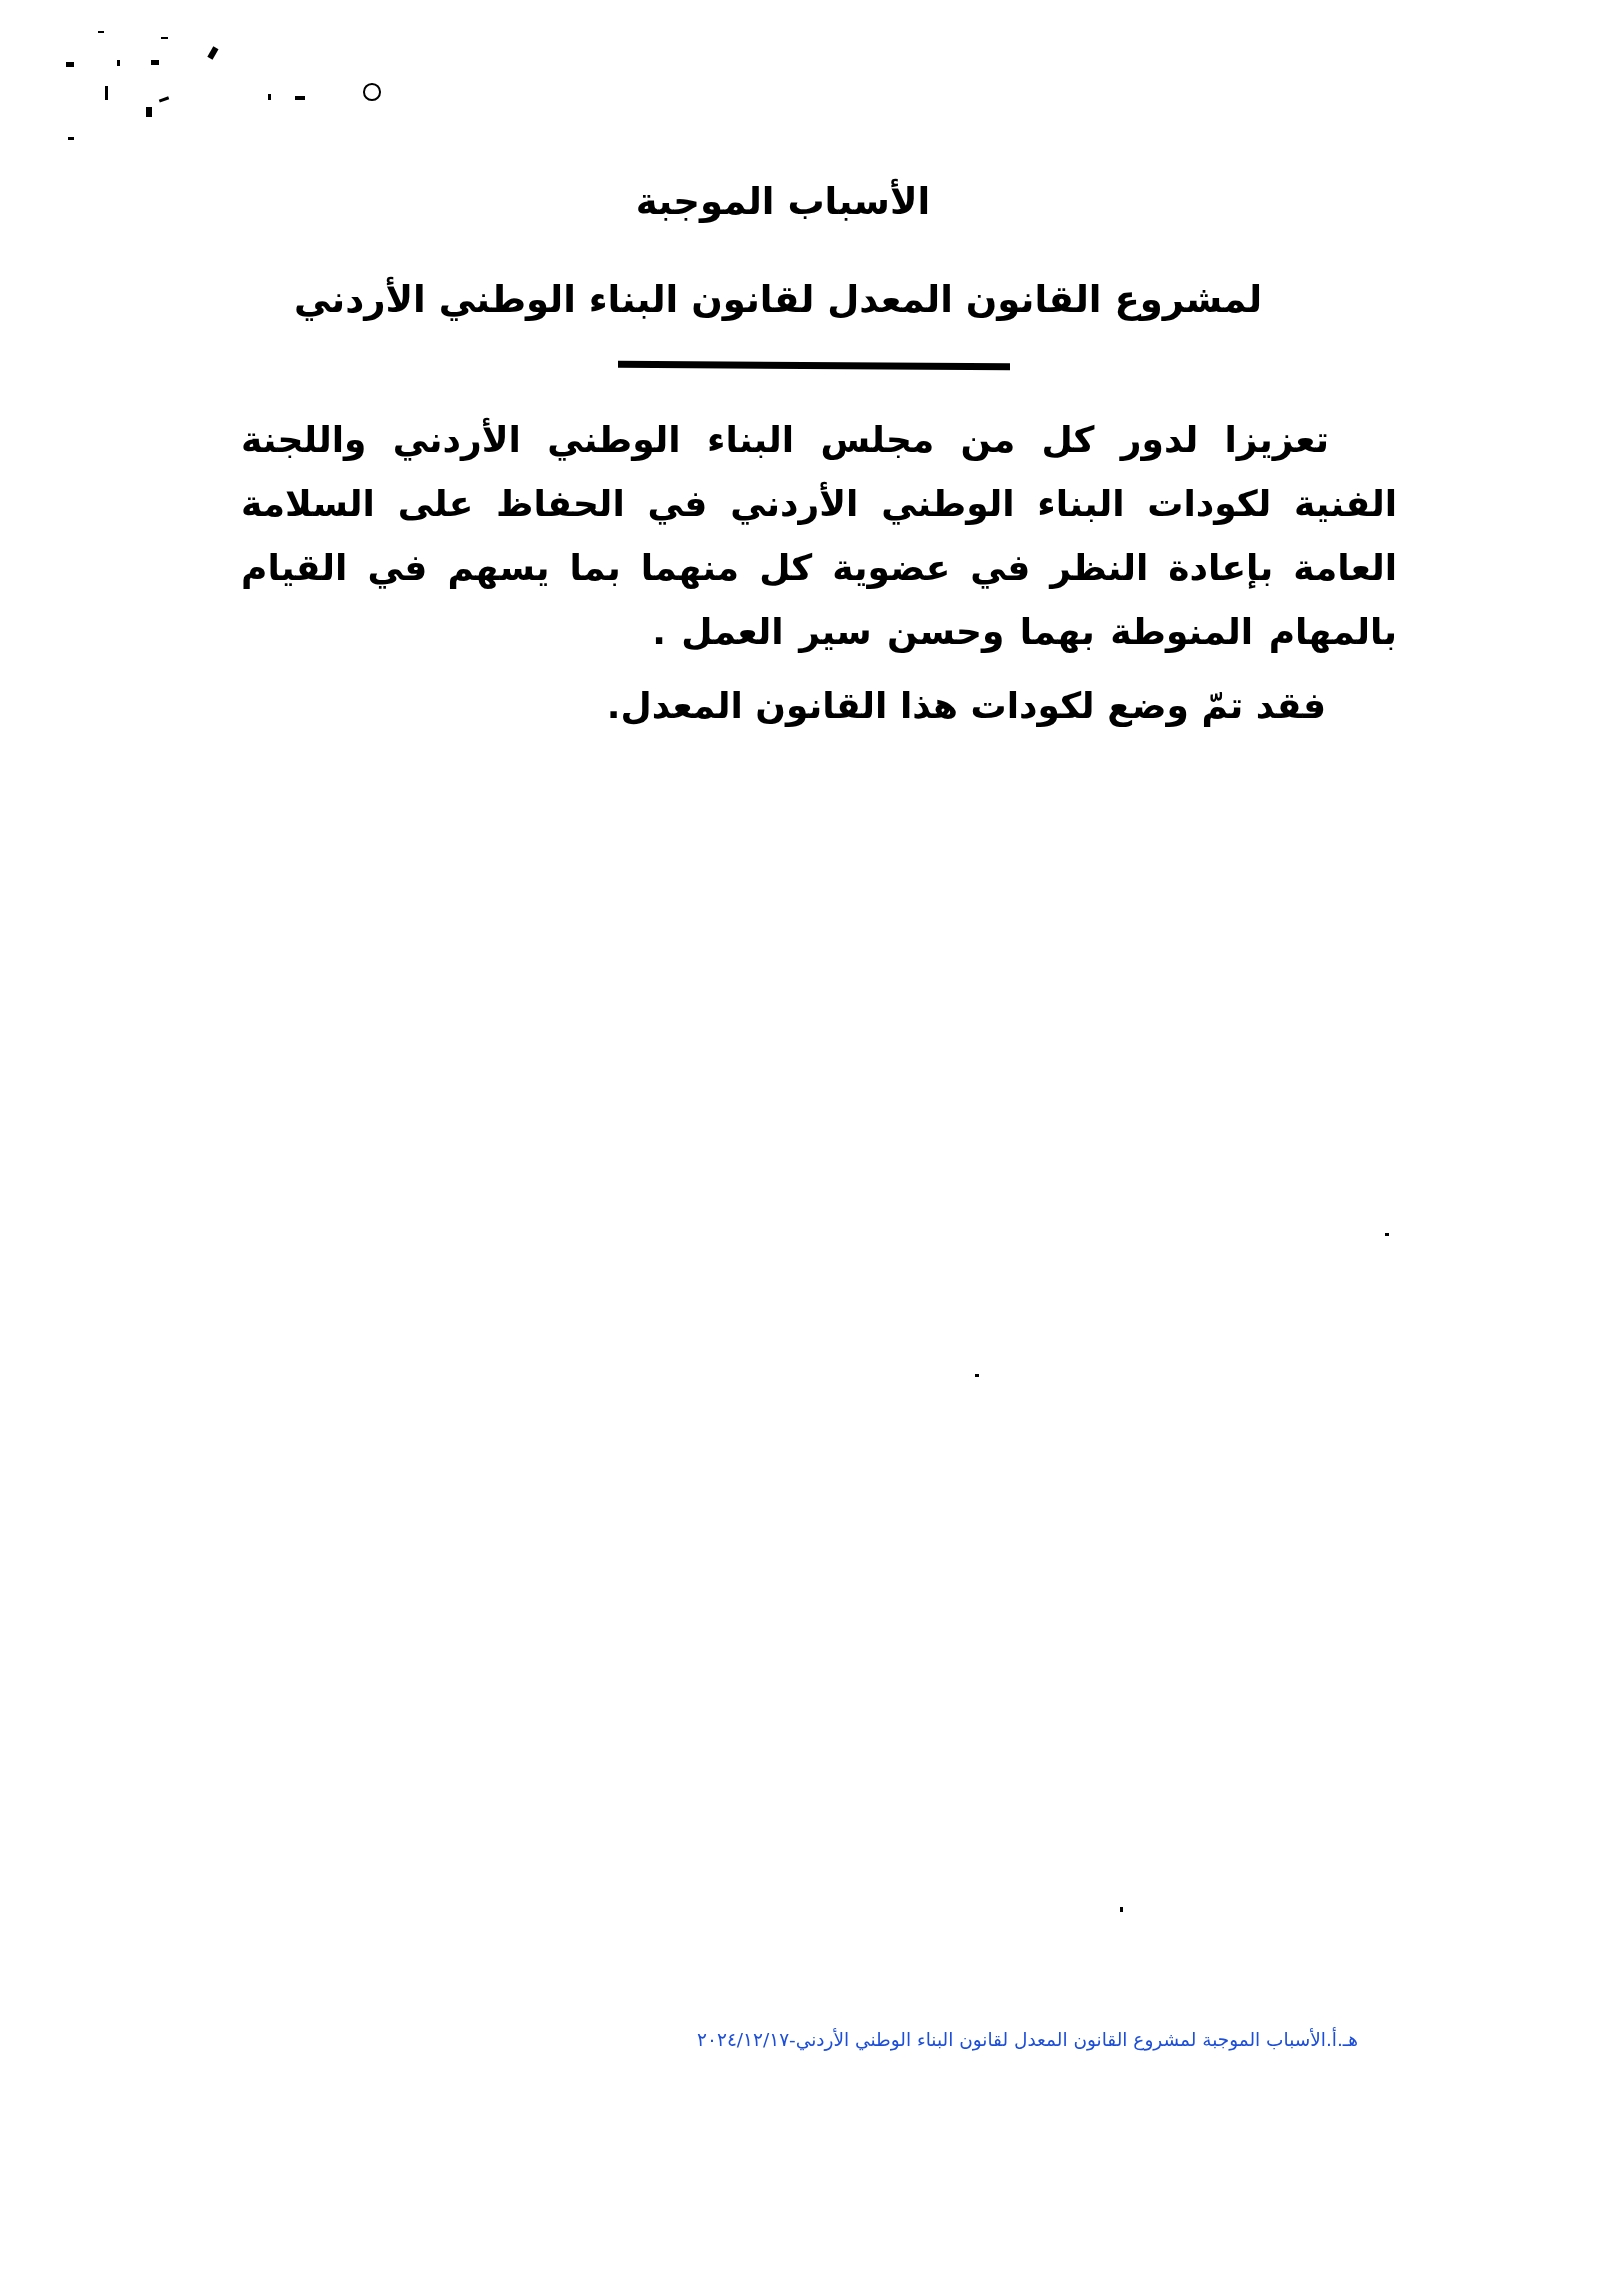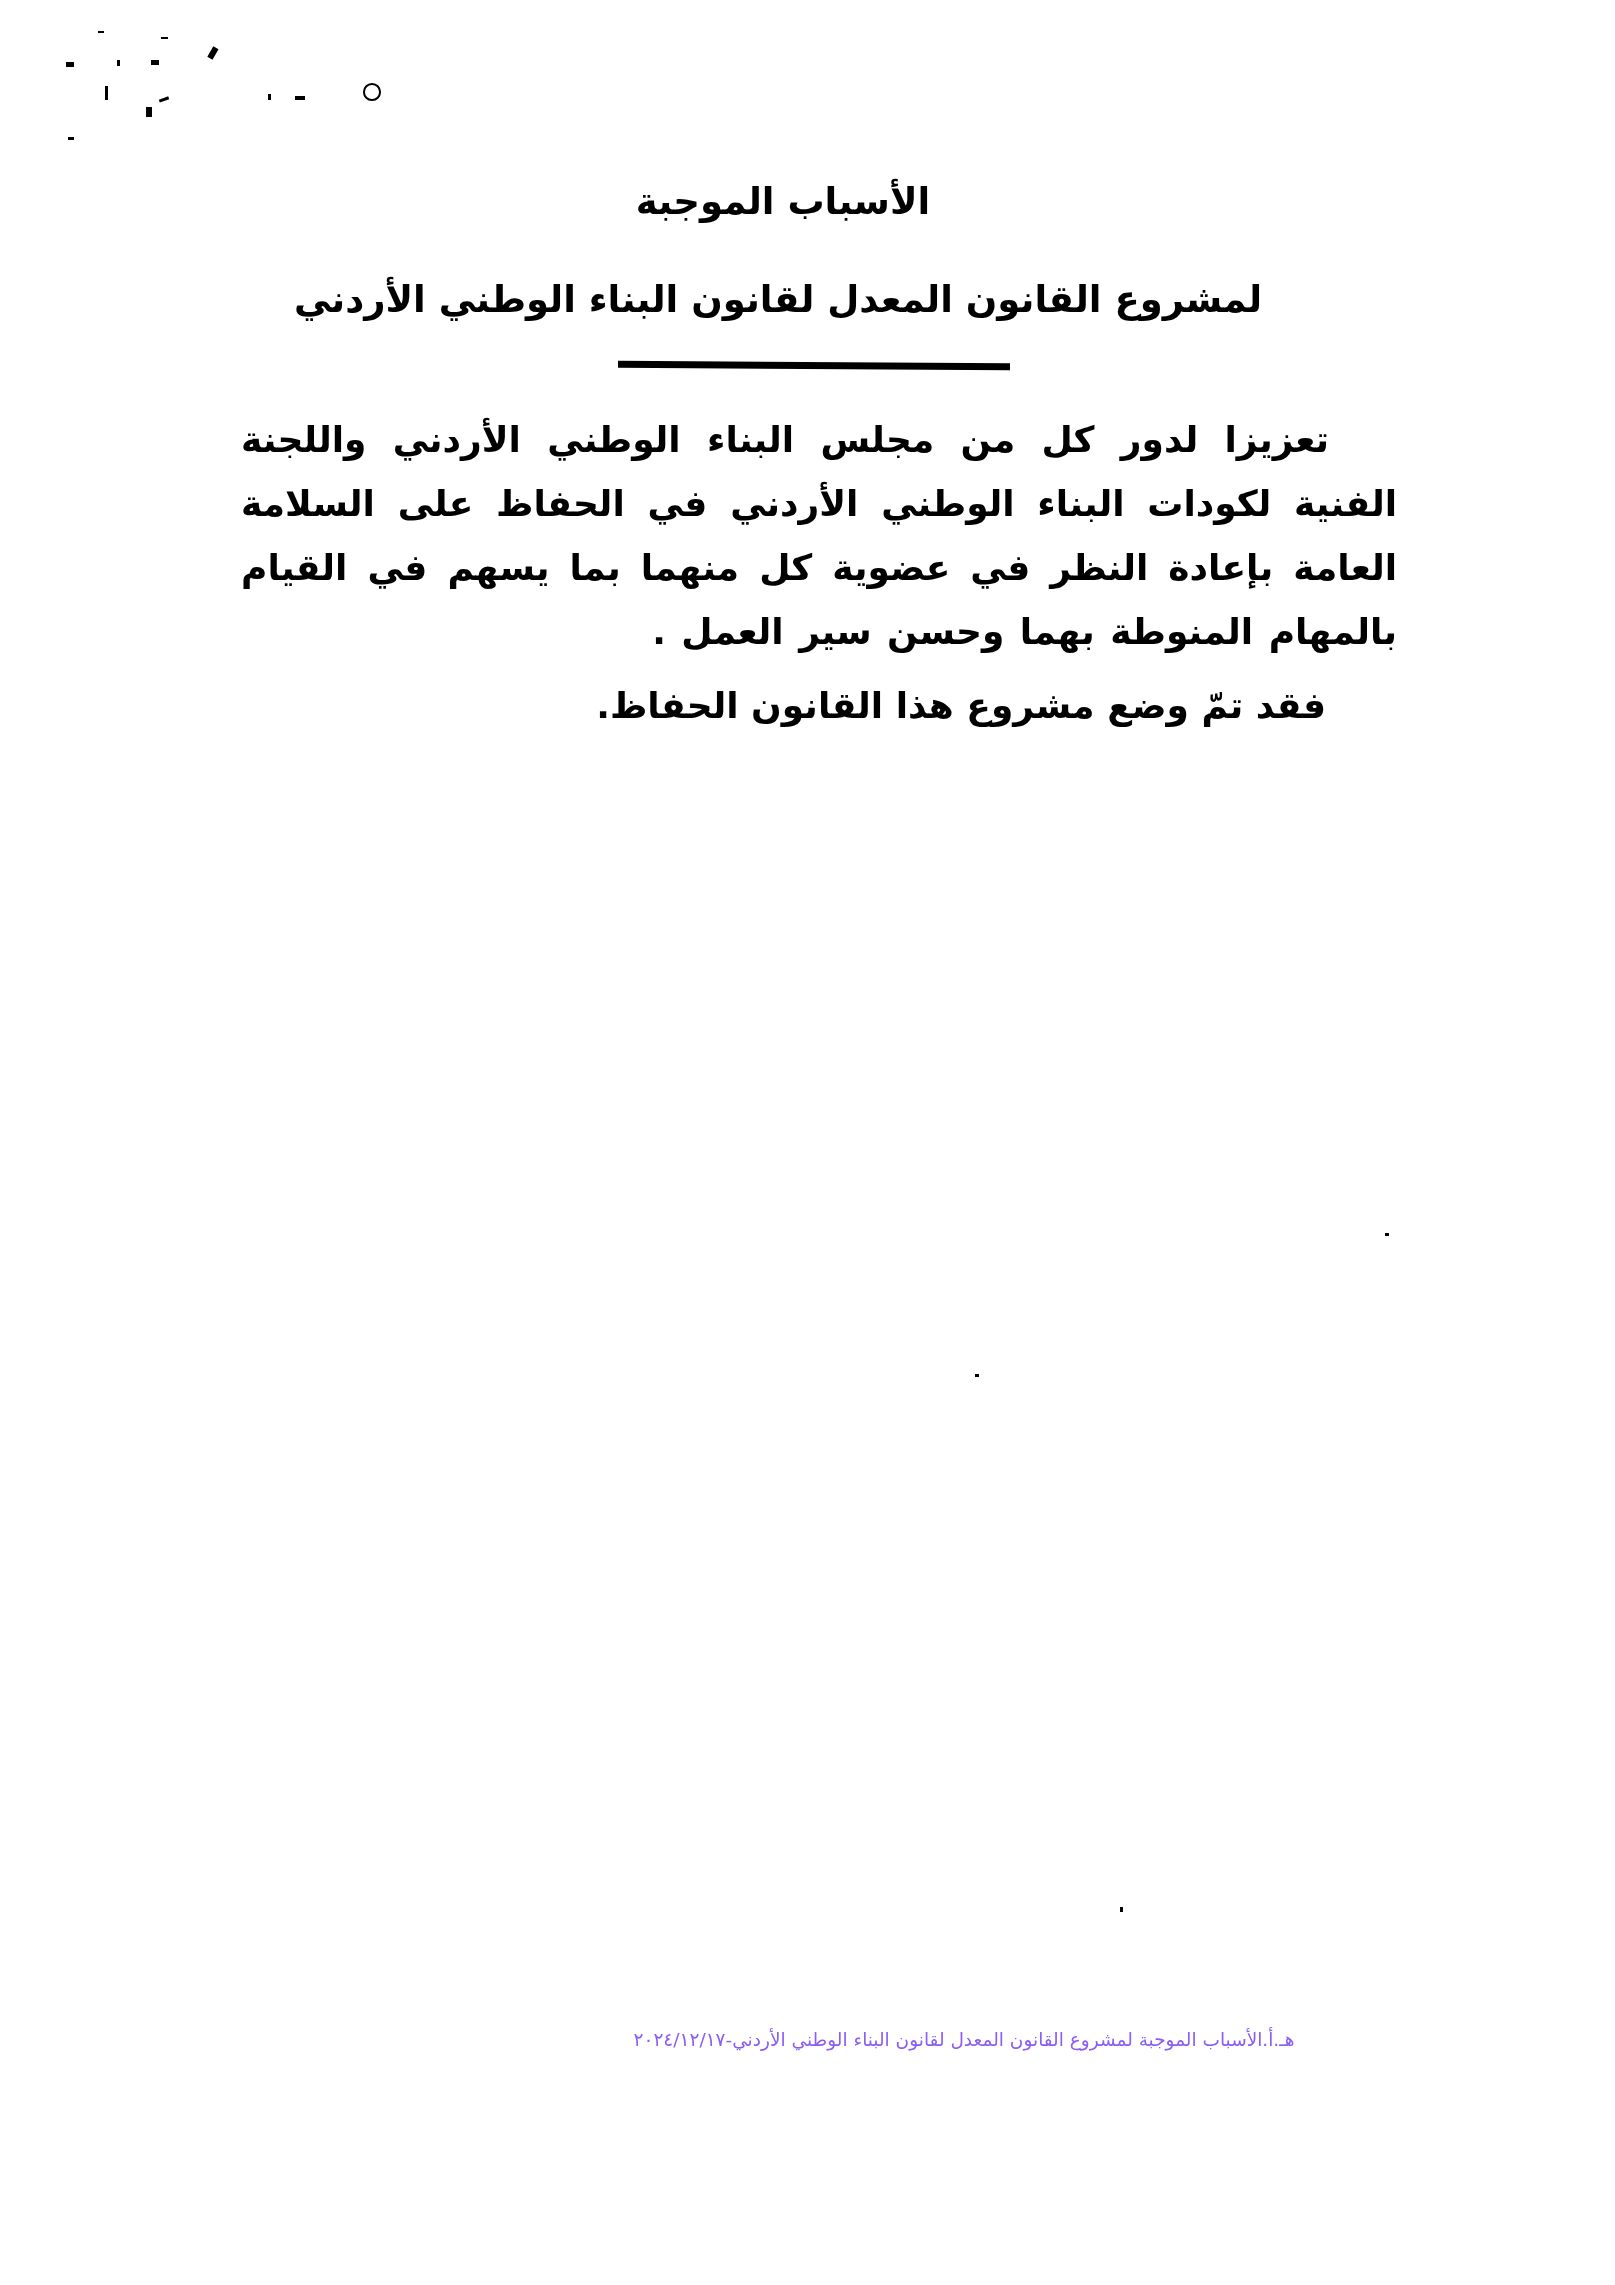--- a/index.html
+++ b/index.html
@@ -71,27 +71,27 @@
       left: 239px;
       width: 1087px;
       top: 676px;
       text-align: right;
       font-weight: bold;
       font-size: 36px;
       line-height: 59px;
     }
     .footer {
       position: absolute;
-      left: 552px;
+      left: 534px;
       width: 824px;
       top: 2025px;
-      text-align: center;
+      text-align: right;
       font-size: 18.5px;
       line-height: 29px;
-      color: #8b5cf6;
+      color: #1d4ed8;
     }
     .speck {
       position: absolute;
       background: #000000;
     }
   </style>
 </head>
 <body>
 
 <div class="page">
@@ -116,18 +116,18 @@
   </div>
 
   <div class="title rtl">الأسباب الموجبة</div>
 
   <div class="subtitle rtl">لمشروع القانون المعدل لقانون البناء الوطني الأردني</div>
 
   <div class="divider"></div>
 
   <div class="para rtl">تعزيزا لدور كل من مجلس البناء الوطني الأردني واللجنة الفنية لكودات البناء الوطني الأردني في الحفاظ على السلامة العامة بإعادة النظر في عضوية كل منهما بما يسهم في القيام بالمهام المنوطة بهما وحسن سير العمل .</div>
 
-  <div class="closing rtl">فقد تمّ وضع مشروع هذا القانون الحفاظ.</div>
+  <div class="closing rtl">فقد تمّ وضع لكودات هذا القانون المعدل.</div>
 
   <div class="footer rtl">هـ.أ.الأسباب الموجبة لمشروع القانون المعدل لقانون البناء الوطني الأردني-٢٠٢٤/١٢/١٧</div>
 
 </div>
 
 
 </body></html>

